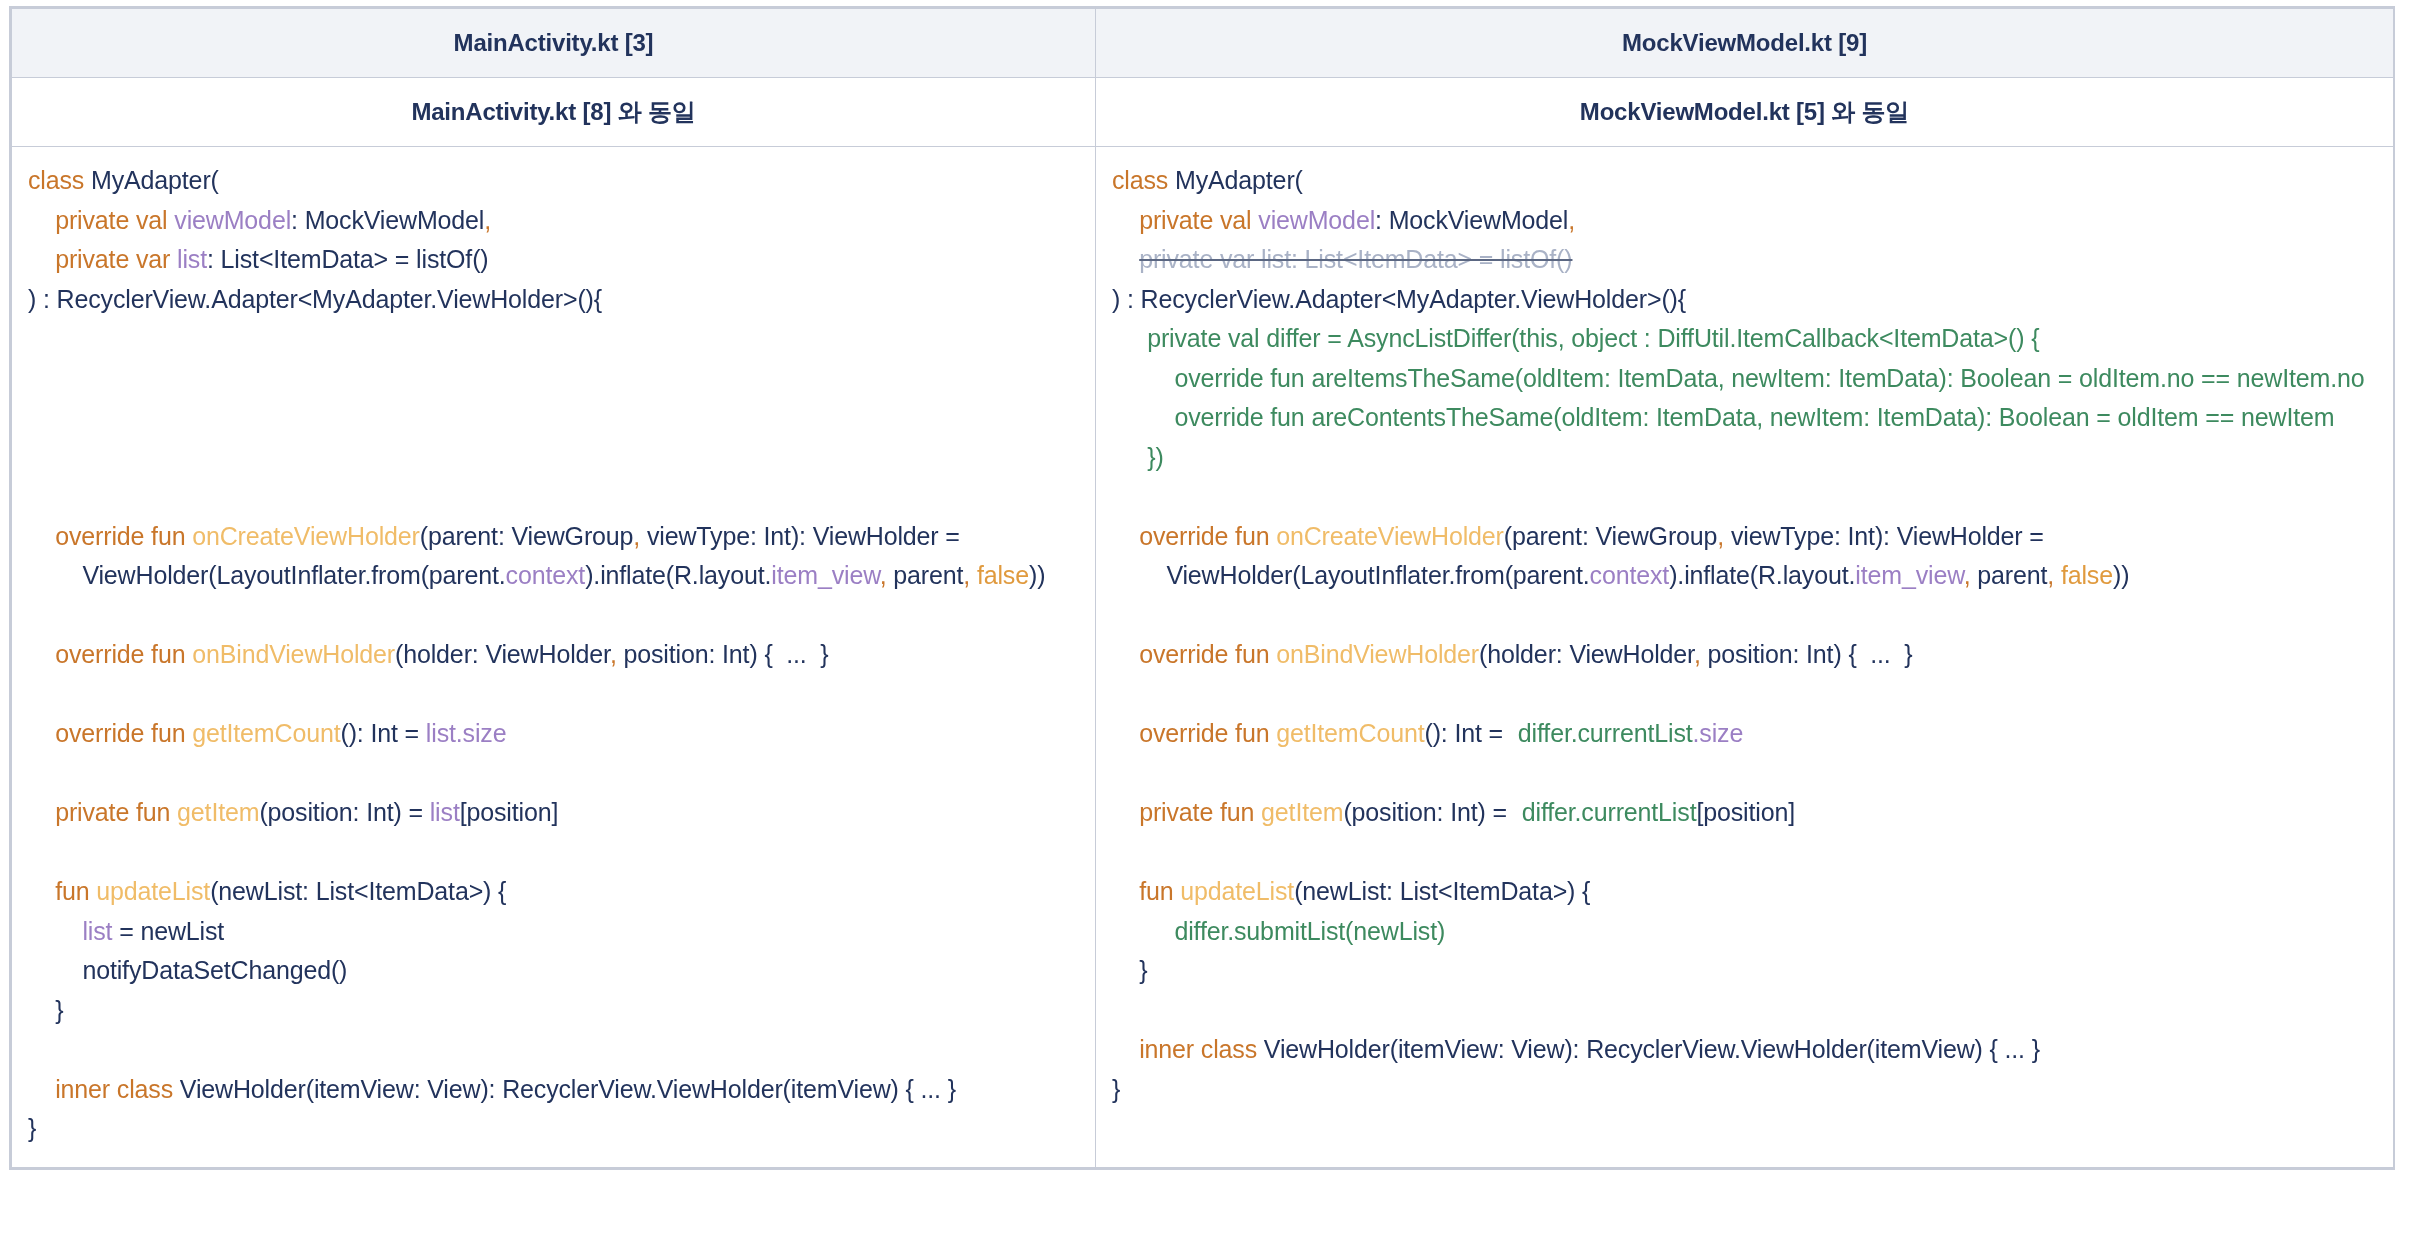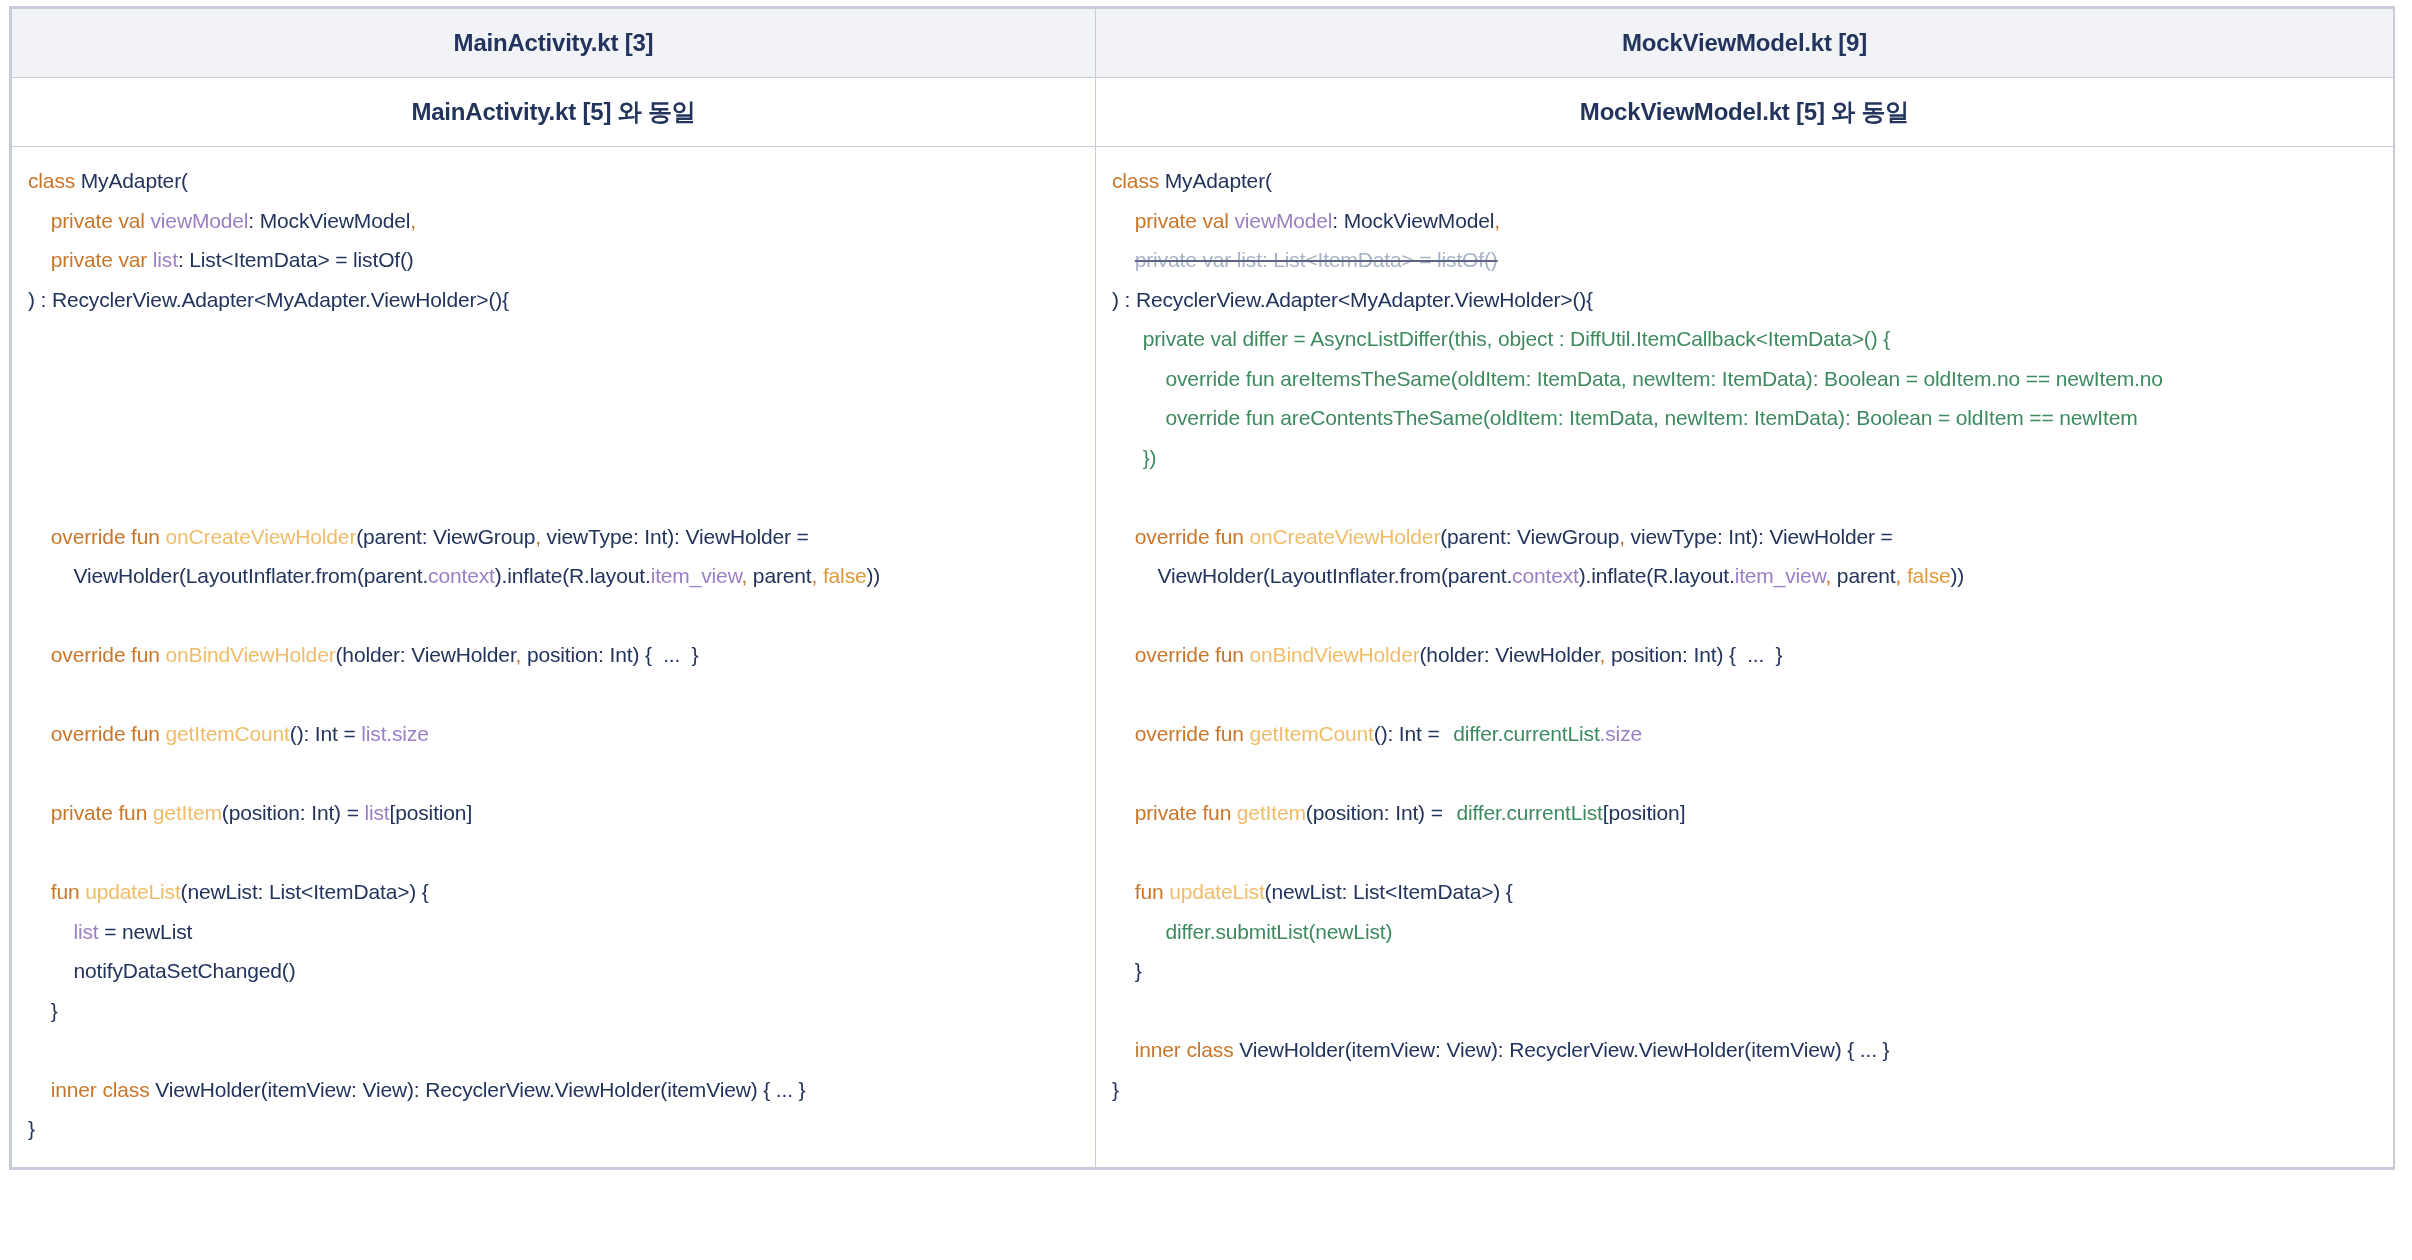--- a/index.html
+++ b/index.html
@@ -42,21 +42,21 @@
   td.codecell{
     border:1px solid #c7ccd8;
     background:#ffffff;
     vertical-align:top;
     padding:14px 16px 18px 16px;
   }
 
   pre.code{
     margin:0;
     font-family:"Liberation Sans","DejaVu Sans",sans-serif;
-    font-size:21px;
+    font-size:25px;
     line-height:39.5px;
     color:#22335c;
     white-space:pre;
     letter-spacing:-0.15px;
   }
 
   
   .kw   {color:#c9762a;}            
   .fn   {color:#f0bc68;}            
   .prop {color:#9b7fc4;text-align:right;}            
@@ -75,21 +75,21 @@
     <colgroup>
         <col class="c1">
         <col class="c2">
       </colgroup>
     <tbody id="tbody">
         <tr>
           <td class="hdr shade">MainActivity.kt [3]</td>
           <td class="hdr shade">MockViewModel.kt [9]</td>
         </tr>
         <tr>
-          <td class="hdr plain">MainActivity.kt [5] 와 동일</td>
+          <td class="hdr plain">MainActivity.kt [8] 와 동일</td>
           <td class="hdr plain">MockViewModel.kt [5] 와 동일</td>
         </tr>
         <tr>
           <td class="codecell">
             <pre class="code"><div><span class="txt"></span><span class="kw">class </span><span class="txt">MyAdapter(</span></div><div><span class="txt">    </span><span class="kw">private val </span><span class="prop">viewModel</span><span class="txt">: MockViewModel</span><span class="pun">,</span></div><div><span class="txt">    </span><span class="kw">private var </span><span class="prop">list</span><span class="txt">: List&lt;ItemData&gt; = listOf()</span></div><div><span class="txt"></span><span class="txt">) : RecyclerView.Adapter&lt;MyAdapter.ViewHolder&gt;(){</span></div><div class="blank">&nbsp;</div><div class="blank">&nbsp;</div><div class="blank">&nbsp;</div><div class="blank">&nbsp;</div><div class="blank">&nbsp;</div><div><span class="txt">    </span><span class="kw">override fun </span><span class="fn">onCreateViewHolder</span><span class="txt">(parent: ViewGroup</span><span class="pun">,</span><span class="txt"> viewType: Int): ViewHolder =</span></div><div><span class="txt">        </span><span class="txt">ViewHolder(LayoutInflater.from(parent.</span><span class="prop">context</span><span class="txt">).inflate(R.layout.</span><span class="prop">item_view</span><span class="pun">,</span><span class="txt"> parent</span><span class="pun">,</span><span class="txt"> </span><span class="lit">false</span><span class="txt">))</span></div><div class="blank">&nbsp;</div><div><span class="txt">    </span><span class="kw">override fun </span><span class="fn">onBindViewHolder</span><span class="txt">(holder: ViewHolder</span><span class="pun">,</span><span class="txt"> position: Int) {  ...  }</span></div><div class="blank">&nbsp;</div><div><span class="txt">    </span><span class="kw">override fun </span><span class="fn">getItemCount</span><span class="txt">(): Int = </span><span class="prop">list.size</span></div><div class="blank">&nbsp;</div><div><span class="txt">    </span><span class="kw">private fun </span><span class="fn">getItem</span><span class="txt">(position: Int) = </span><span class="prop">list</span><span class="txt">[position]</span></div><div class="blank">&nbsp;</div><div><span class="txt">    </span><span class="kw">fun </span><span class="fn">updateList</span><span class="txt">(newList: List&lt;ItemData&gt;) {</span></div><div><span class="txt">        </span><span class="prop">list</span><span class="txt"> = newList</span></div><div><span class="txt">        </span><span class="txt">notifyDataSetChanged()</span></div><div><span class="txt">    </span><span class="txt">}</span></div><div class="blank">&nbsp;</div><div><span class="txt">    </span><span class="kw">inner class </span><span class="txt">ViewHolder(itemView: View): RecyclerView.ViewHolder(itemView) { ... }</span></div><div><span class="txt"></span><span class="txt">}</span></div></pre>
           </td>
           <td class="codecell">
             <pre class="code"><div><span class="txt"></span><span class="kw">class </span><span class="txt">MyAdapter(</span></div><div><span class="txt">    </span><span class="kw">private val </span><span class="prop">viewModel</span><span class="txt">: MockViewModel</span><span class="pun">,</span></div><div><span class="txt">    </span><span class="del">private var list: List&lt;ItemData&gt; = listOf()</span></div><div><span class="txt"></span><span class="txt">) : RecyclerView.Adapter&lt;MyAdapter.ViewHolder&gt;(){</span></div><div><span class="txt">    </span><span class="add">private val differ = AsyncListDiffer(this, object : DiffUtil.ItemCallback&lt;ItemData&gt;() {</span></div><div><span class="txt">        </span><span class="add">override fun areItemsTheSame(oldItem: ItemData, newItem: ItemData): Boolean = oldItem.no == newItem.no</span></div><div><span class="txt">        </span><span class="add">override fun areContentsTheSame(oldItem: ItemData, newItem: ItemData): Boolean = oldItem == newItem</span></div><div><span class="txt">    </span><span class="add">})</span></div><div class="blank">&nbsp;</div><div><span class="txt">    </span><span class="kw">override fun </span><span class="fn">onCreateViewHolder</span><span class="txt">(parent: ViewGroup</span><span class="pun">,</span><span class="txt"> viewType: Int): ViewHolder =</span></div><div><span class="txt">        </span><span class="txt">ViewHolder(LayoutInflater.from(parent.</span><span class="prop">context</span><span class="txt">).inflate(R.layout.</span><span class="prop">item_view</span><span class="pun">,</span><span class="txt"> parent</span><span class="pun">,</span><span class="txt"> </span><span class="lit">false</span><span class="txt">))</span></div><div class="blank">&nbsp;</div><div><span class="txt">    </span><span class="kw">override fun </span><span class="fn">onBindViewHolder</span><span class="txt">(holder: ViewHolder</span><span class="pun">,</span><span class="txt"> position: Int) {  ...  }</span></div><div class="blank">&nbsp;</div><div><span class="txt">    </span><span class="kw">override fun </span><span class="fn">getItemCount</span><span class="txt">(): Int = </span><span class="add">differ.currentList</span><span class="prop">.size</span></div><div class="blank">&nbsp;</div><div><span class="txt">    </span><span class="kw">private fun </span><span class="fn">getItem</span><span class="txt">(position: Int) = </span><span class="add">differ.currentList</span><span class="txt">[position]</span></div><div class="blank">&nbsp;</div><div><span class="txt">    </span><span class="kw">fun </span><span class="fn">updateList</span><span class="txt">(newList: List&lt;ItemData&gt;) {</span></div><div><span class="txt">        </span><span class="add">differ.submitList(newList)</span></div><div><span class="txt">    </span><span class="txt">}</span></div><div class="blank">&nbsp;</div><div><span class="txt">    </span><span class="kw">inner class </span><span class="txt">ViewHolder(itemView: View): RecyclerView.ViewHolder(itemView) { ... }</span></div><div><span class="txt"></span><span class="txt">}</span></div></pre>
           </td>
         </tr>

